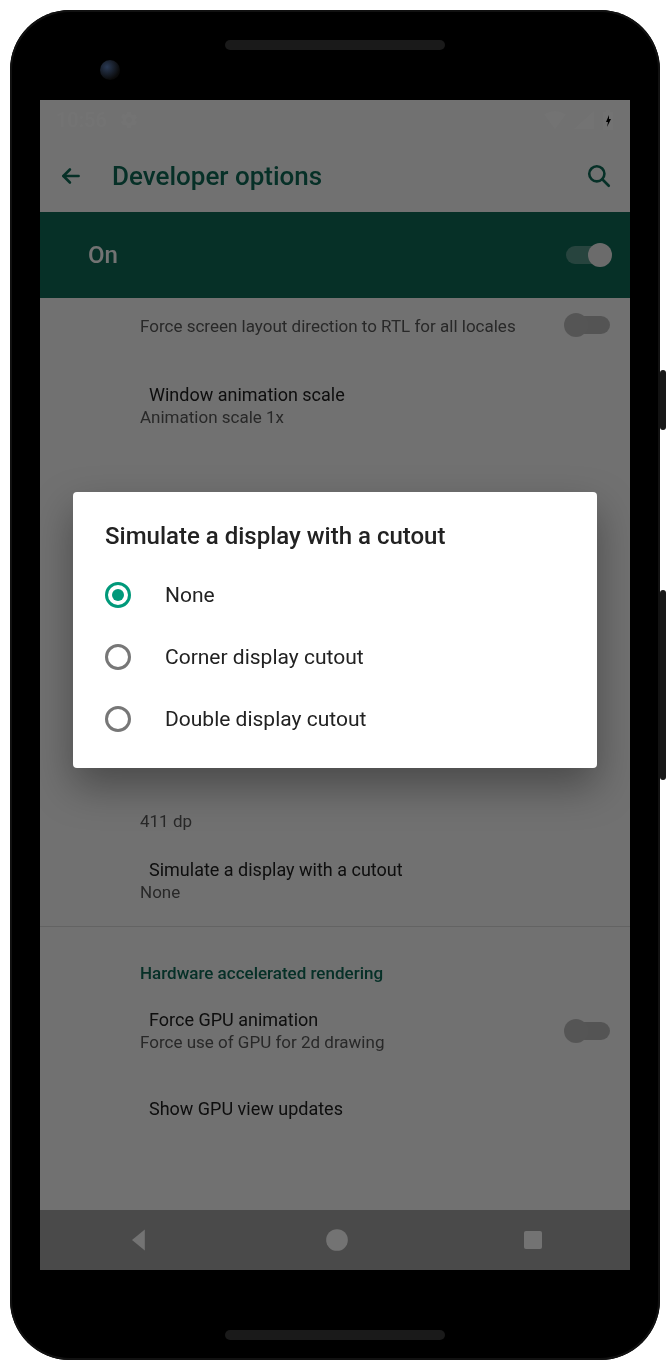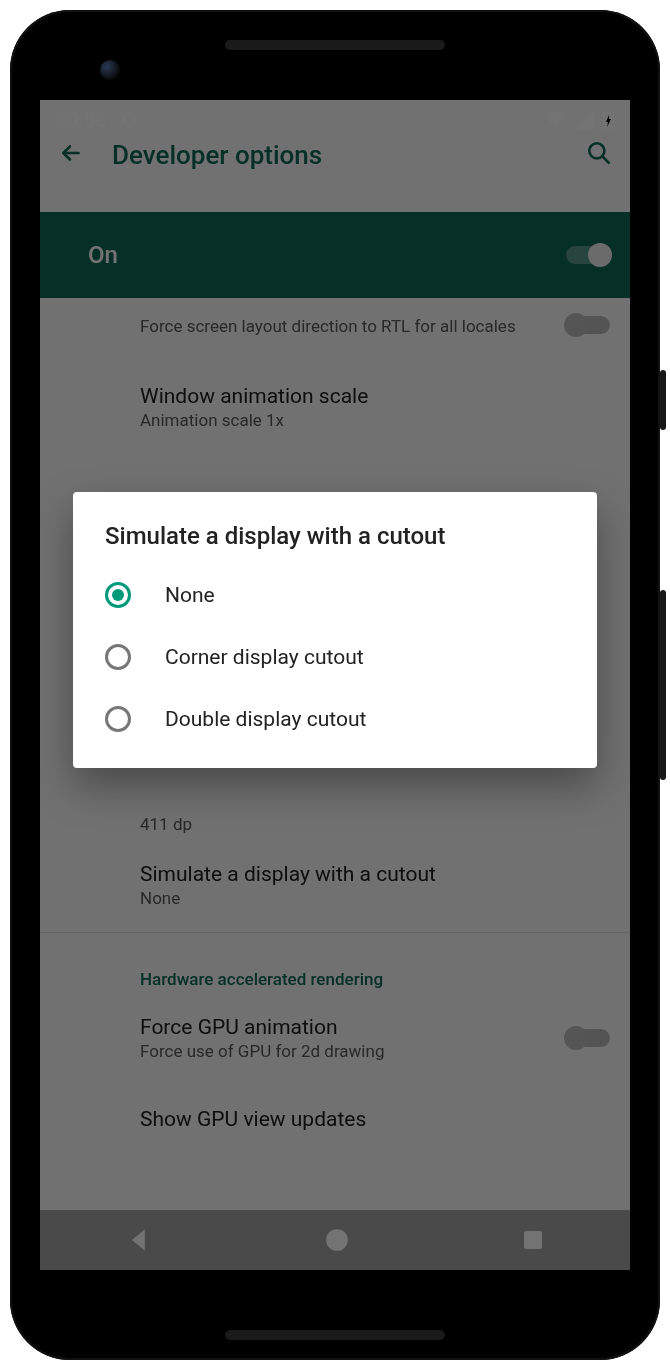--- a/index.html
+++ b/index.html
@@ -77,20 +77,21 @@
     background: transparent;
   }
   .statusbar .left { display: flex; align-items: center; gap: 12px; }
   .statusbar .right { display: flex; align-items: center; gap: 8px; }
   .statusbar svg { display: block; }
 
   
   .appbar {
     height: 72px;
     display: flex;
+    align-items: center;
     padding: 0 18px;
     gap: 28px;
     color: #0f6b58;
     background: #fafafa;
   }
   .appbar .title {
     flex: 1;
     font-size: 26px;
     font-weight: 500;
   }
@@ -145,22 +146,23 @@
   }
   .row {
     padding: 16px 20px 16px 100px;
     display: flex;
     align-items: center;
     gap: 32px;
     justify-content: flex-end;
   }
   .row .txt { flex: 1; }
   .row .primary {
-    font-size: 21px;
+    font-size: 18px;
     color: #202020;
+    margin-left: 9px;
   }
   .row .secondary {
     font-size: 17px;
     color: #5a5a5a;
     margin-top: 2px;
   }
   .section {
     padding: 36px 20px 10px 100px;
     font-size: 17px;
     font-weight: 500;

